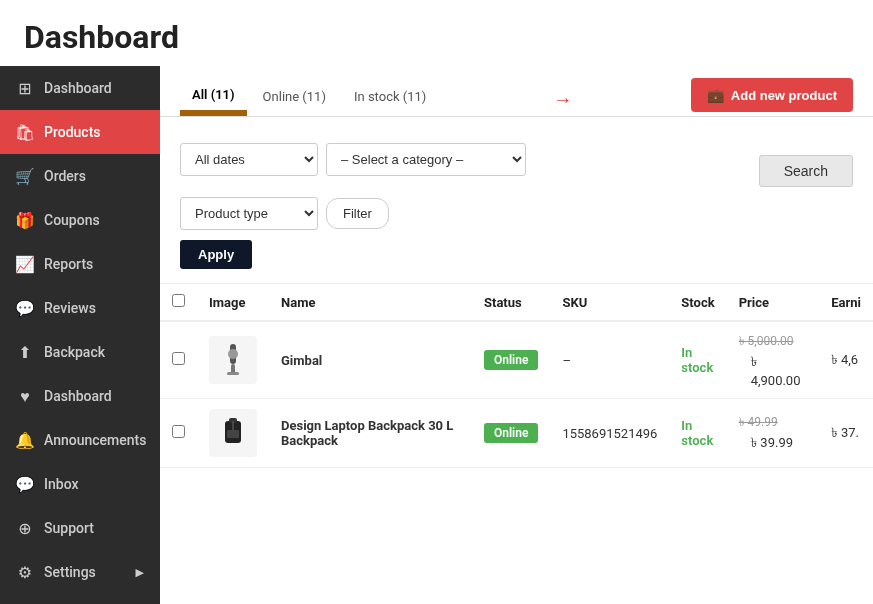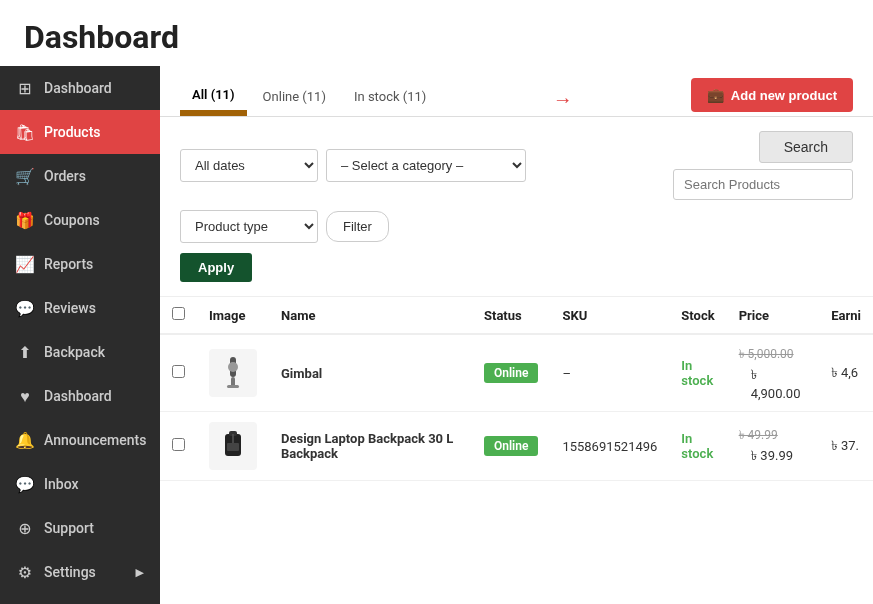--- a/index.html
+++ b/index.html
@@ -26,29 +26,29 @@
 
     .add-product-btn { margin-left: auto; background: #e04444; color: #fff; border: none; padding: 9px 16px; border-radius: 4px; font-size: 13px; font-weight: 600; cursor: pointer; display: flex; align-items: center; gap: 6px; margin-bottom: 4px; }
     .add-product-btn .briefcase-icon { font-size: 14px; }
 
     
     .filters { padding: 14px 20px; }
     .filter-row { display: flex; align-items: center; gap: 8px; margin-bottom: 10px; }
     .filter-row select { padding: 7px 10px; border: 1px solid #ccc; border-radius: 3px; font-size: 13px; background: #fff; color: #333; cursor: pointer; }
     .filter-row select:first-child { width: 138px; }
     .filter-row select.category { width: 200px; }
-    .filter-row .search-right { margin-left: auto; display: flex; flex-direction: column; gap: 6px; align-items: flex-end; }
+    .filter-row .search-right { margin-left: auto; display: flex; flex-direction: column; gap: 6px; align-items: flex-end; margin-top: 24px; }
     .search-btn { padding: 7px 24px; background: #e8e8e8; border: 1px solid #ccc; border-radius: 3px; font-size: 14px; cursor: pointer; color: #333; }
     .search-input { padding: 7px 10px; border: 1px solid #ccc; border-radius: 3px; font-size: 13px; width: 180px; color: #999; }
 
     .filter-btn { padding: 7px 16px; background: #fff; border: 1px solid #ccc; border-radius: 12px; font-size: 13px; cursor: pointer; color: #333; }
 
     .bulk-row { display: flex; align-items: center; gap: 8px; }
     .bulk-select { padding: 7px 10px; border: 1px solid #ccc; border-radius: 3px; font-size: 13px; background: #fff; color: #333; width: 180px; cursor: pointer; }
-    .apply-btn { padding: 7px 18px; background: #14532d; color: #fff; border: none; border-radius: 3px; font-size: 13px; font-weight: 600; cursor: pointer; text-align: right; }
+    .apply-btn { padding: 7px 18px; background: #0f172a; color: #fff; border: none; border-radius: 3px; font-size: 13px; font-weight: 600; cursor: pointer; text-align: right; }
 
     
     .products-table { width: 100%; border-collapse: collapse; font-size: 13px; }
     .products-table thead tr { border-top: 1px solid #eee; border-bottom: 2px solid #eee; }
     .products-table th { padding: 10px 12px; text-align: left; font-weight: 700; color: #222; font-size: 13px; }
     .products-table td { padding: 10px 12px; border-bottom: 1px solid #f0f0f0; vertical-align: middle; color: #333; }
     .products-table .checkbox-col { width: 30px; }
     .products-table .image-col { width: 70px; }
     .product-img { width: 48px; height: 48px; background: #f5f5f5; border-radius: 4px; display: flex; align-items: center; justify-content: center; overflow: hidden; }
     .product-img svg { width: 36px; height: 36px; }
@@ -140,21 +140,20 @@
           <option>All dates</option>
           <option>Today</option>
           <option>This week</option>
           <option>This month</option>
         </select>
         <select class="category">
           <option>– Select a category –</option>
         </select>
         <div class="search-right">
           <button class="search-btn">Search</button>
-          <input type="text" class="search-input" placeholder="Search Products" style="">
         </div>
       </div>
 
       <div class="filter-row">
         <select>
           <option>Product type</option>
         </select>
         <button class="filter-btn">Filter</button>
       </div>
 

